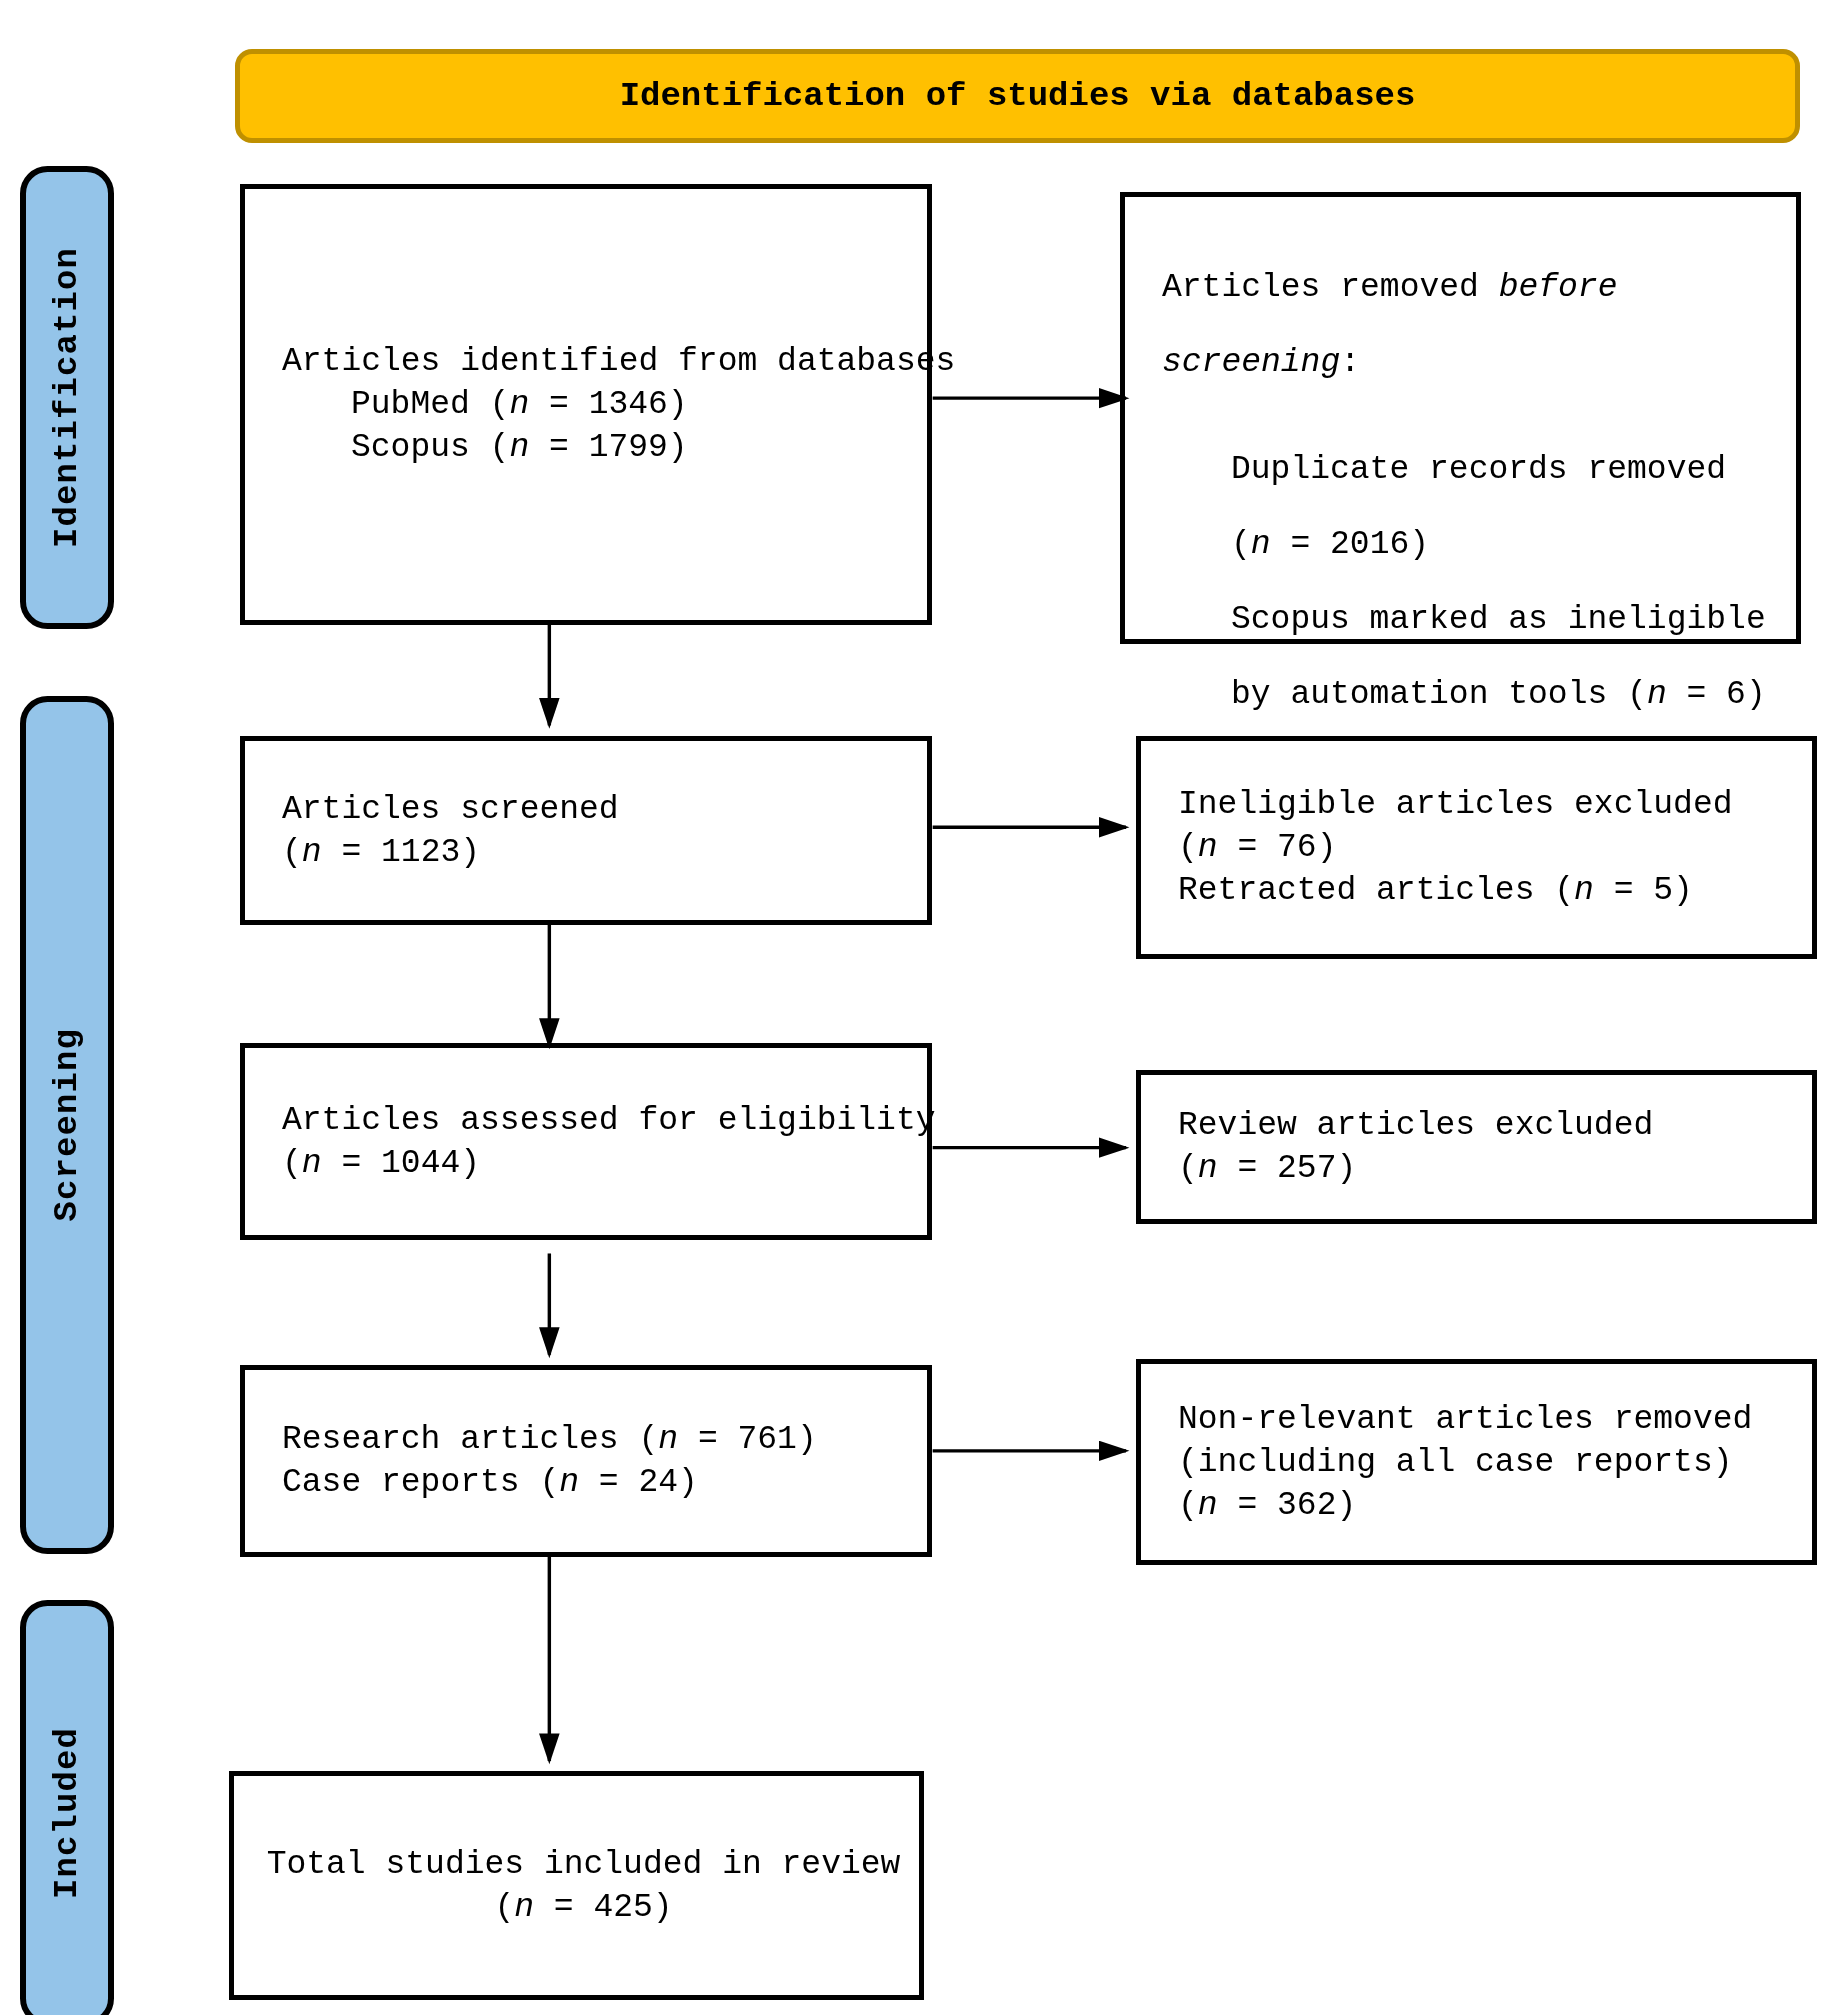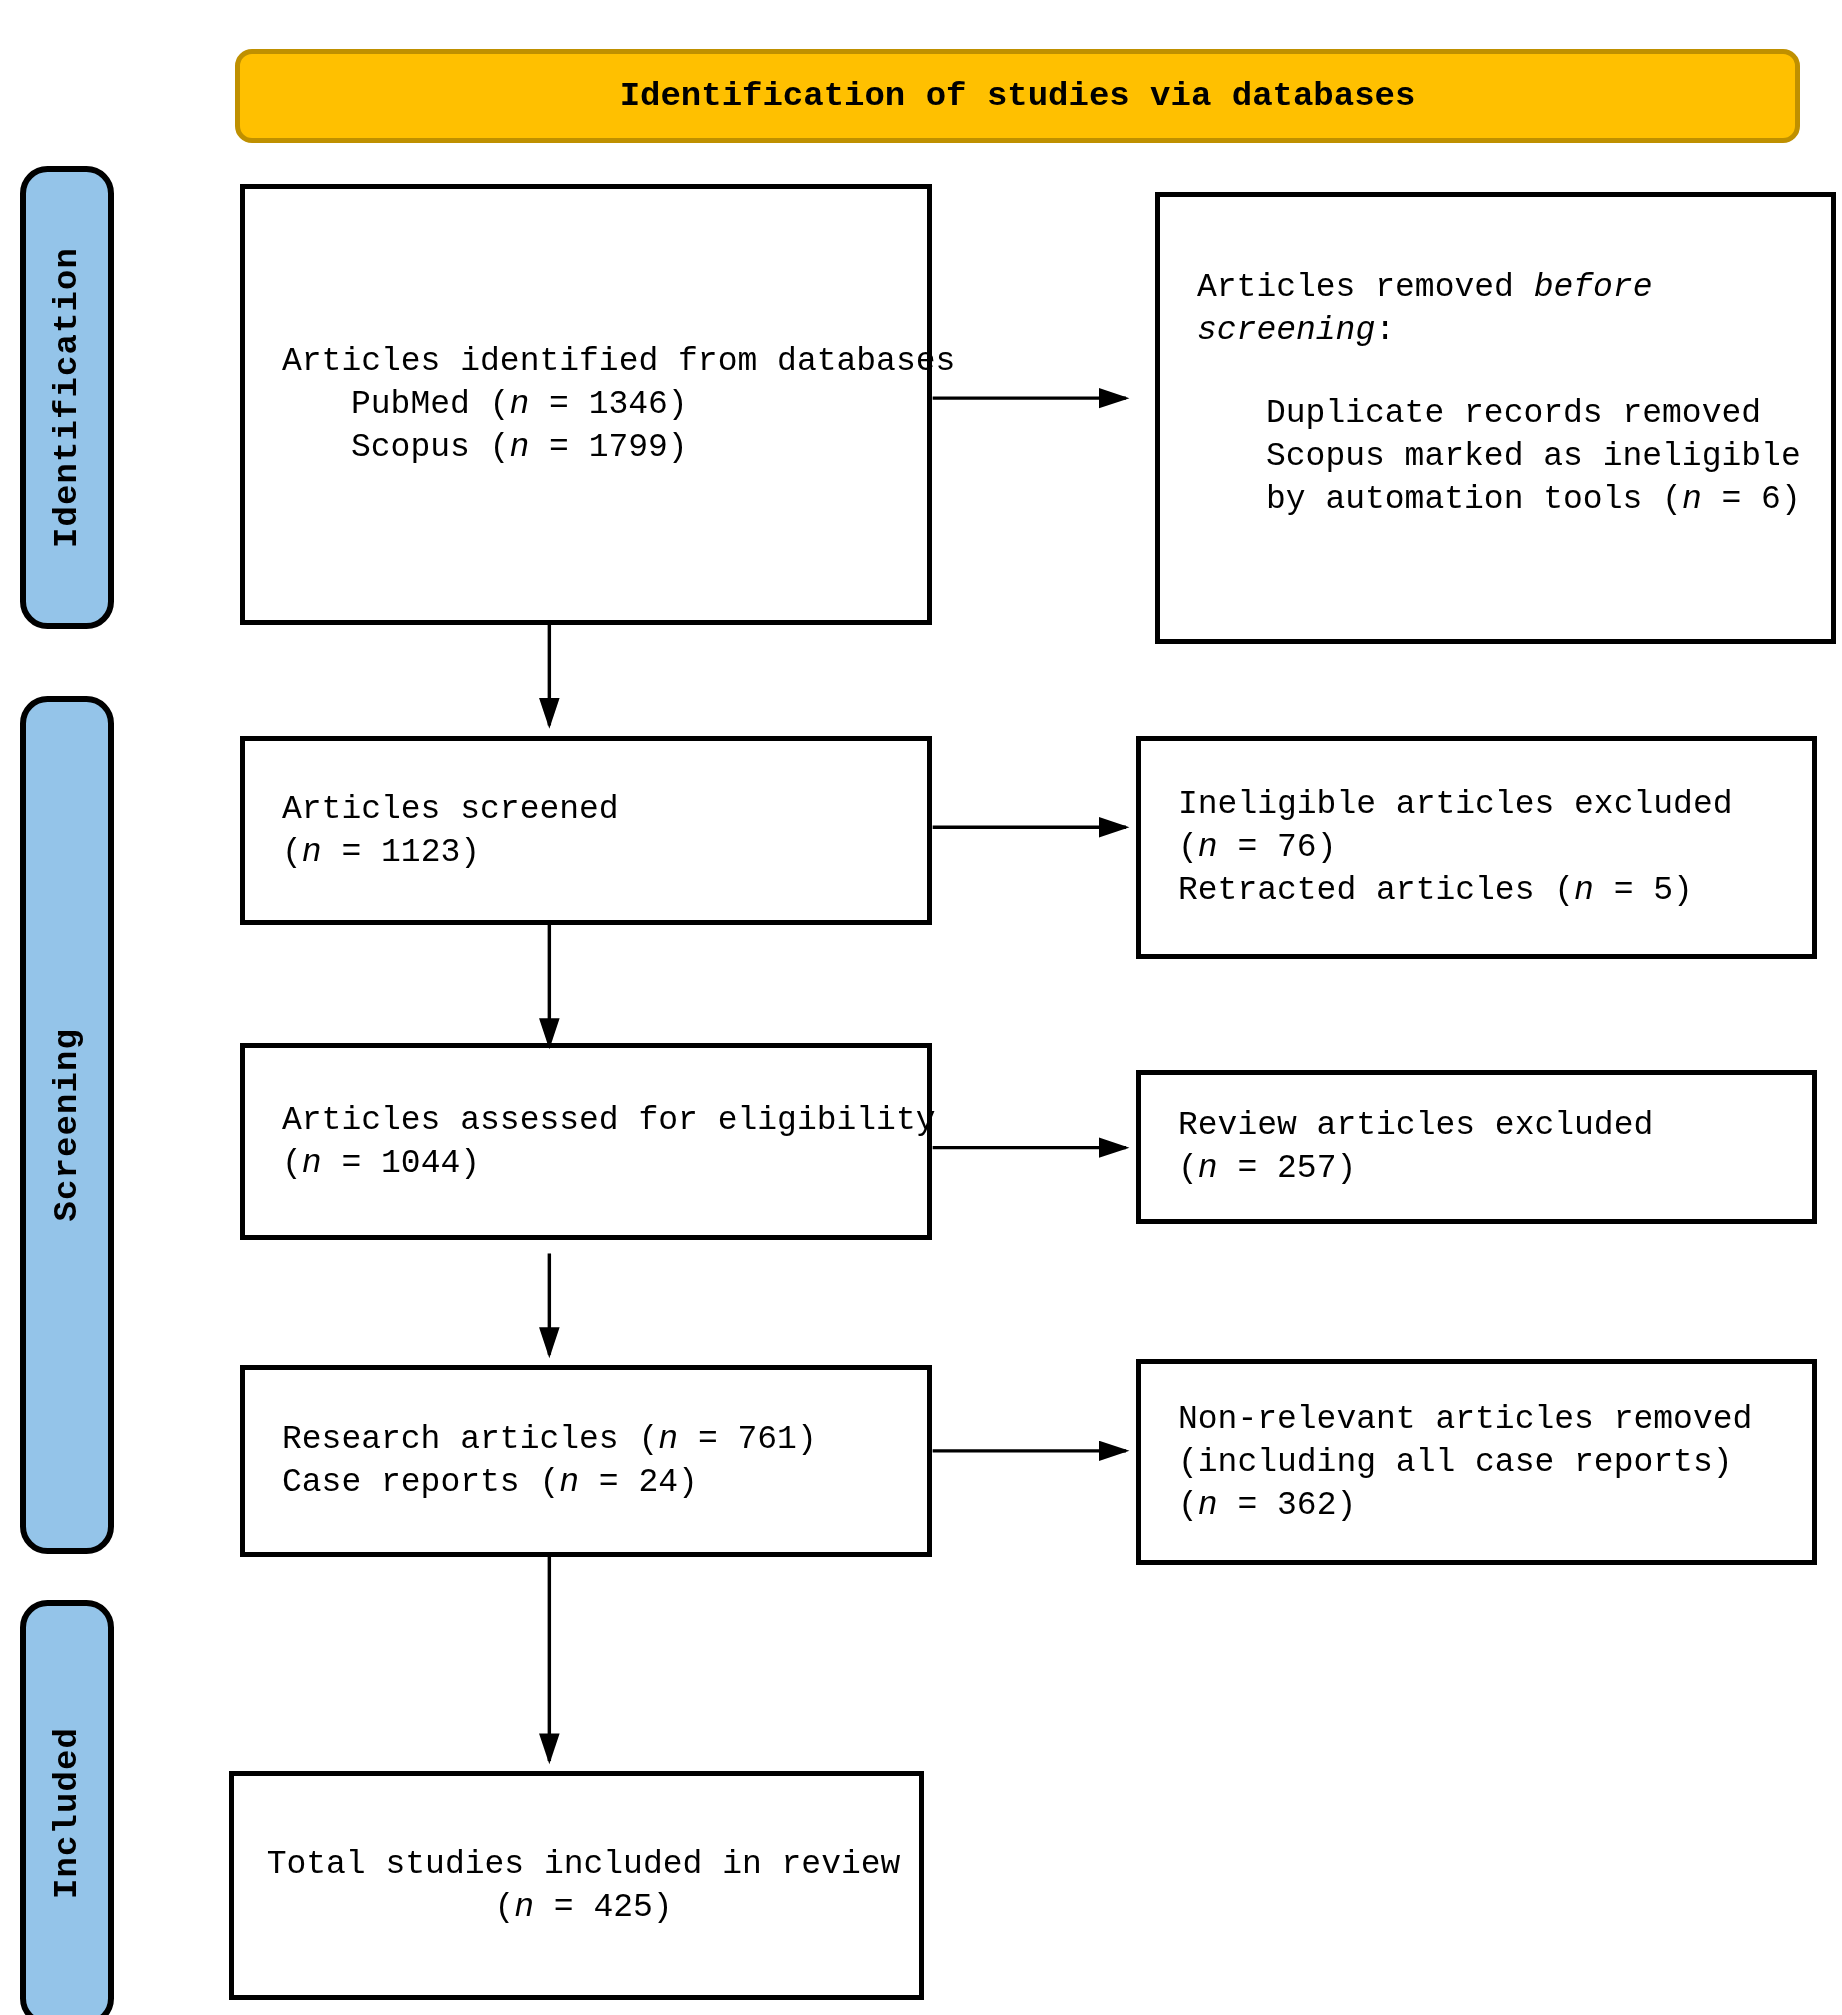--- a/index.html
+++ b/index.html
@@ -58,21 +58,21 @@
     display:flex;flex-direction:column;justify-content:center;
     padding:17px 23px 17px 37px;
     font-size:33px;line-height:43px;
   }
   .box.top{justify-content:flex-start;padding-top:69px;}
   .box .line{white-space:nowrap;}
   .box .line.indent{margin-left:69px;}
   .box .line.gap{height:40px;}
 
   .box-identified            {left:240px; top:152px;  width:692px;height:441px;}
-  .box-removed-before        {left:1155px;top:160px;  width:681px;height:452px;}
+  .box-removed-before        {left:1120px;top:160px;  width:681px;height:452px;gap:32px;}
   .box-screened              {left:240px; top:704px; width:692px;height:189px;}
   .box-ineligible-excluded   {left:1136px;top:704px; width:681px;height:223px;}
   .box-eligibility           {left:240px; top:1011px; width:692px;height:197px;}
   .box-review-excluded       {left:1136px;top:1038px; width:681px;height:154px;justify-content:center;}
   .box-research-case         {left:240px; top:1333px; width:692px;height:192px;}
   .box-nonrelevant-removed   {left:1136px;top:1327px; width:681px;height:206px;}
   .box-total-included        {left:229px; top:1739px; width:695px;height:229px;align-items:center;}
 
   .arrows{position:absolute;left:0;top:0;width:1843px;height:2015px;pointer-events:none;}
 </style>
@@ -98,20 +98,21 @@
   <div class="box box-identified">
       <div class="line"><span>Articles identified from databases</span></div>
       <div class="line indent"><span>PubMed (</span><i>n</i><span> = 1346)</span></div>
       <div class="line indent"><span>Scopus (</span><i>n</i><span> = 1799)</span></div>
     </div>
   <div class="box box-removed-before top">
       <div class="line"><span>Articles removed </span><i>before</i></div>
       <div class="line"><i>screening</i><span>:</span></div>
       <div class="line gap"></div>
       <div class="line indent"><span>Duplicate records removed</span></div>
+      <div class="line indent"><span>(</span><i>n</i><span> = 2016)</span></div>
       <div class="line indent"><span>Scopus marked as ineligible</span></div>
       <div class="line indent"><span>by automation tools (</span><i>n</i><span> = 6)</span></div>
     </div>
   <div class="box box-screened">
       <div class="line"><span>Articles screened</span></div>
       <div class="line"><span>(</span><i>n</i><span> = 1123)</span></div>
     </div>
   <div class="box box-ineligible-excluded">
       <div class="line"><span>Ineligible articles excluded</span></div>
       <div class="line"><span>(</span><i>n</i><span> = 76)</span></div>

